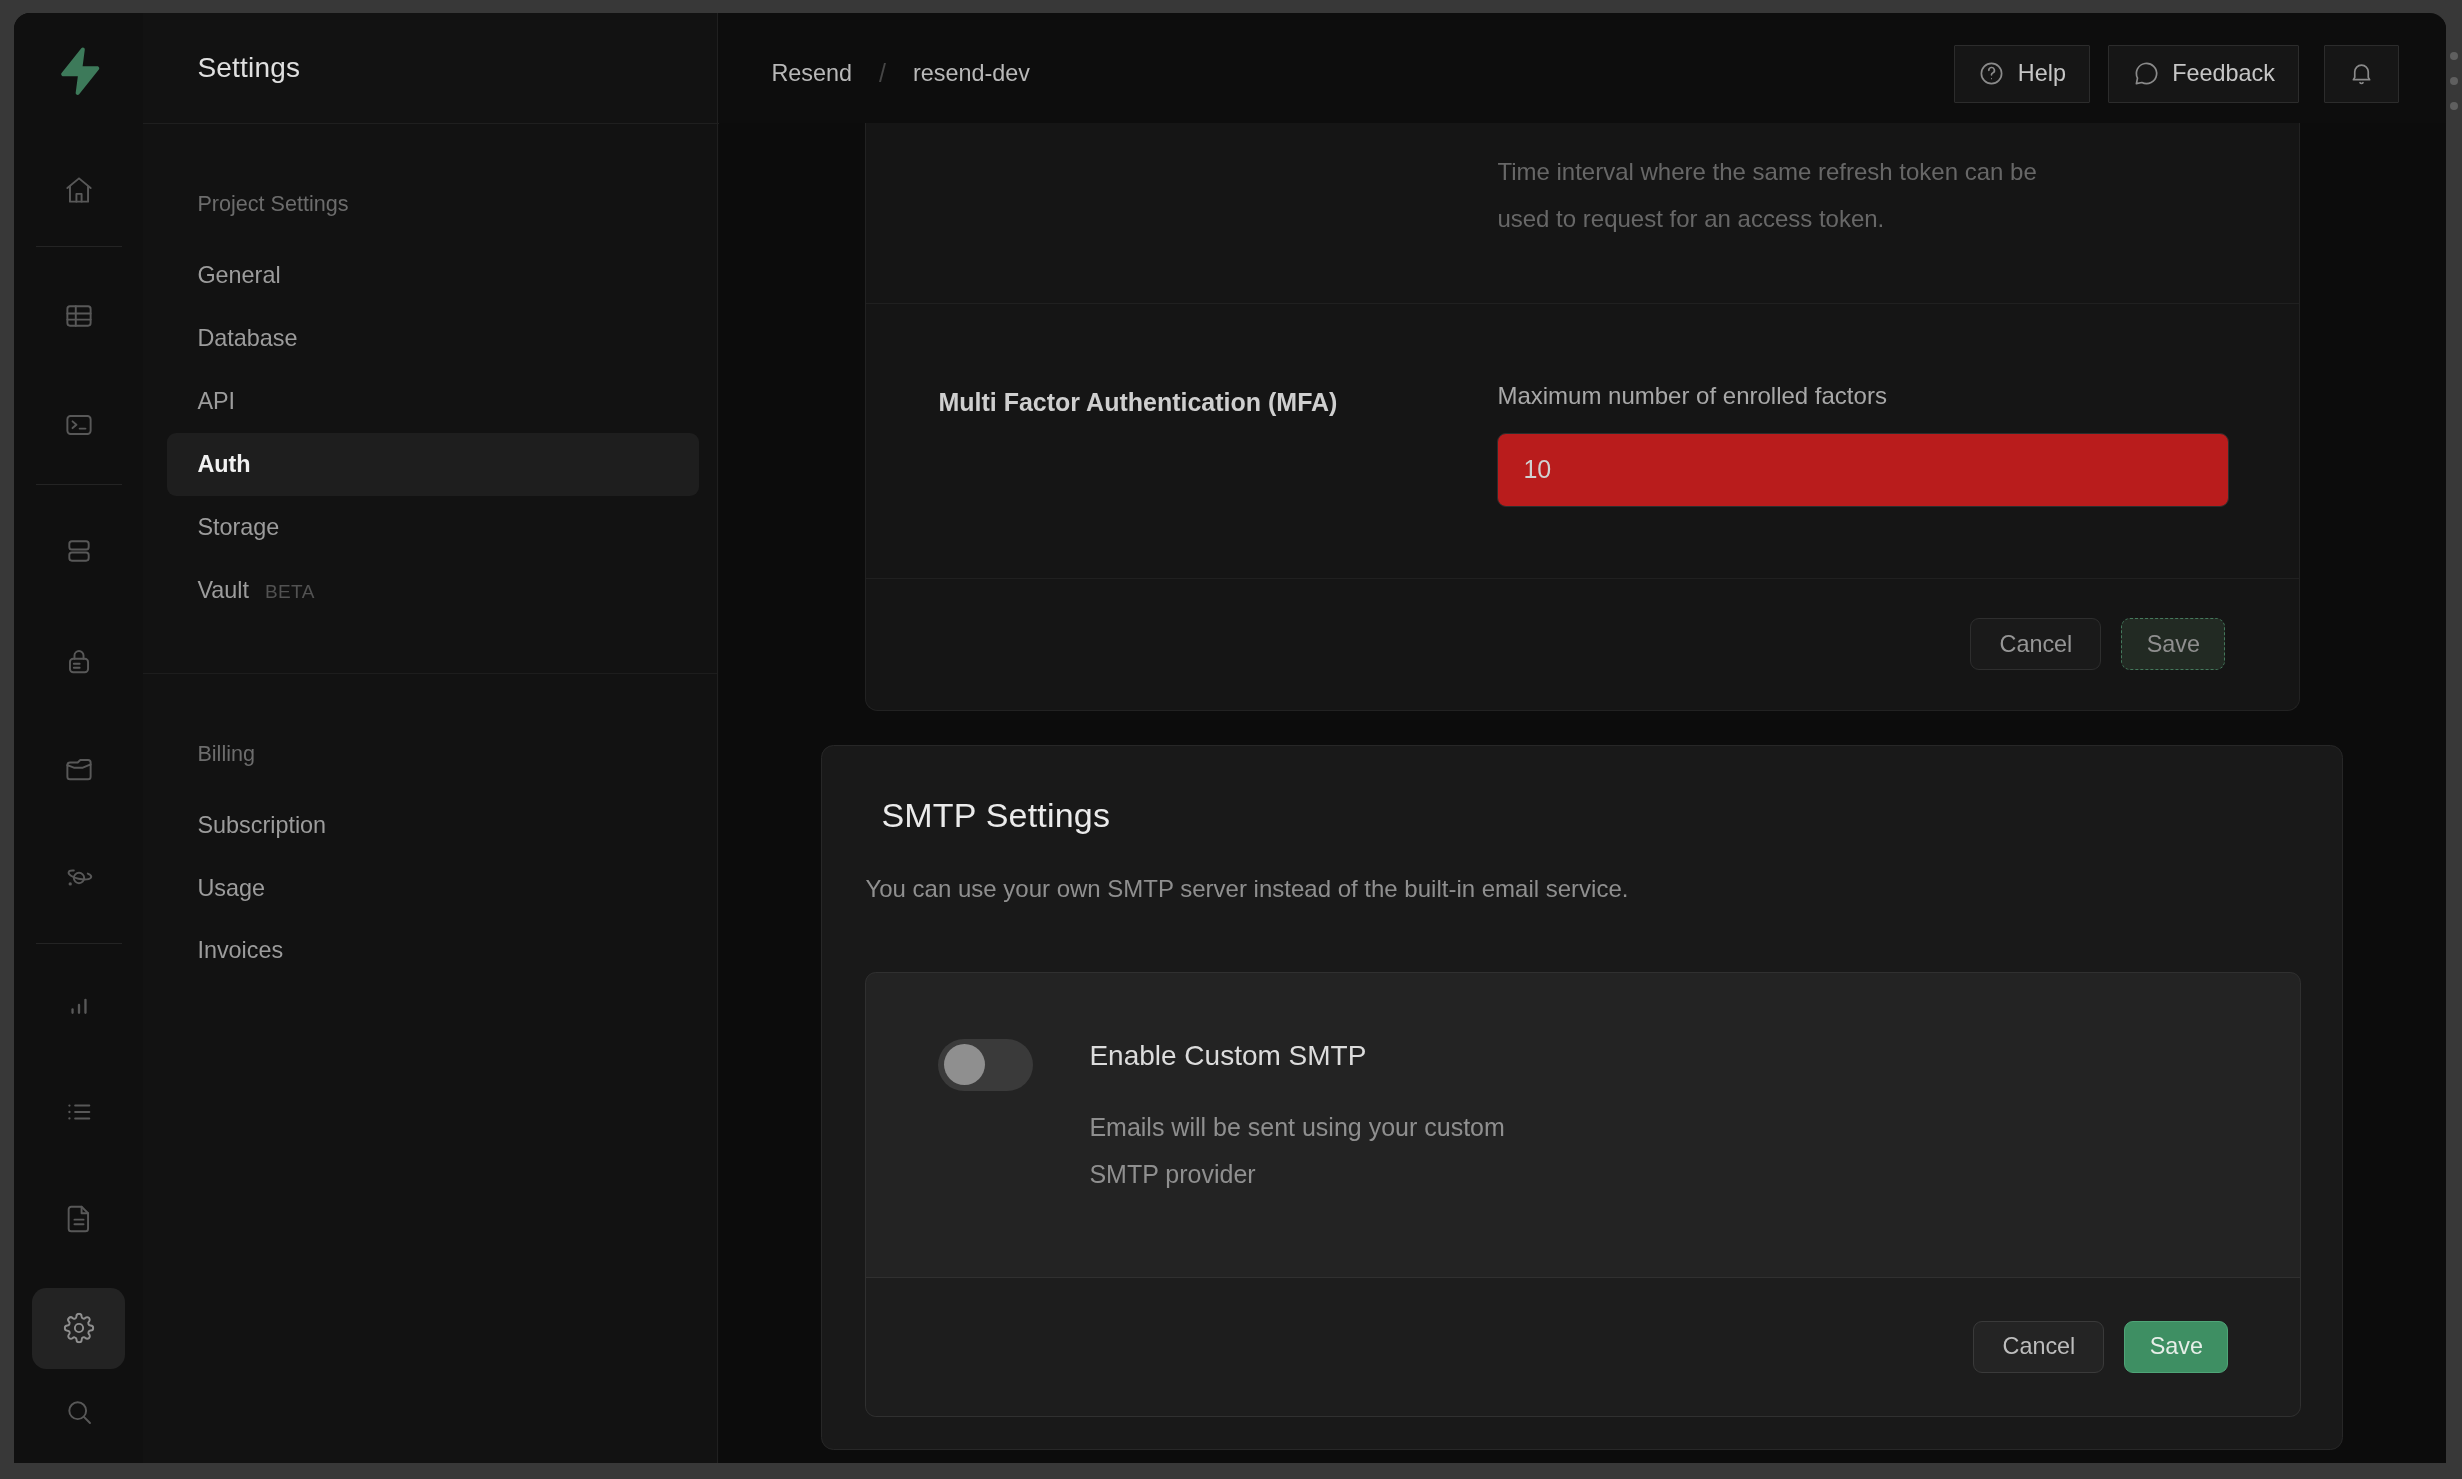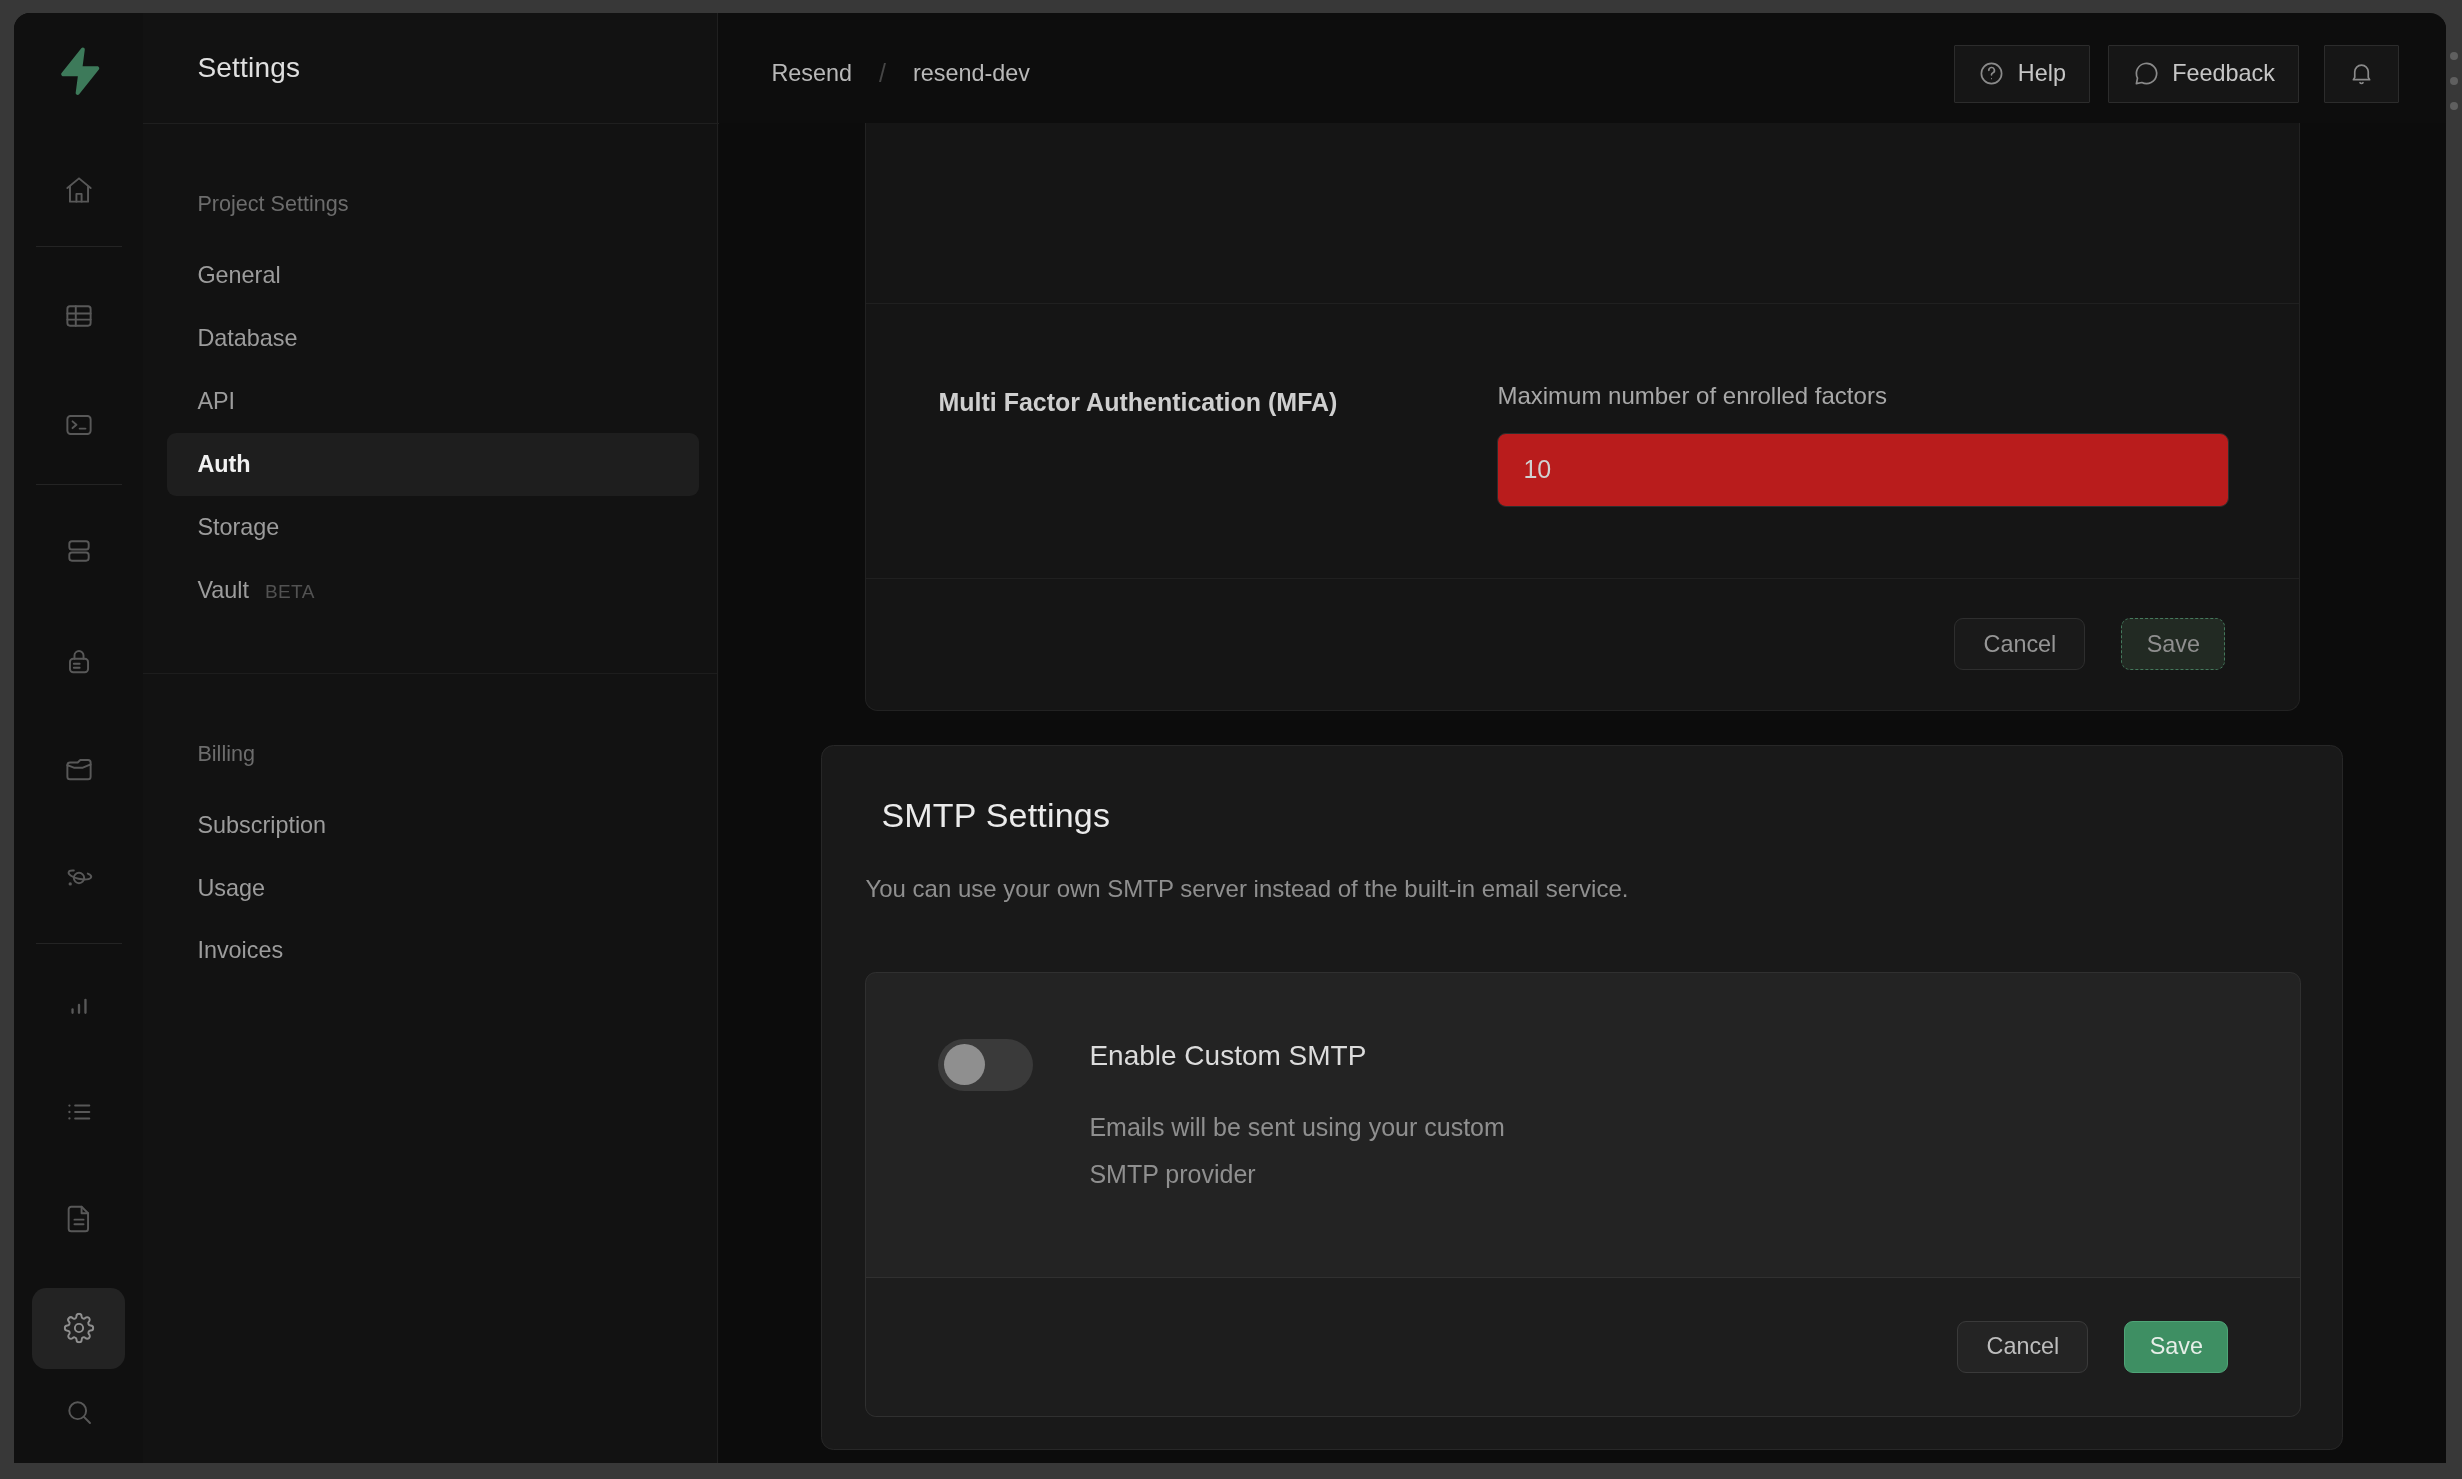--- a/index.html
+++ b/index.html
@@ -43,21 +43,21 @@
 
   
   .auth-card{position:absolute;left:146px;top:0;width:1435px;height:588px;background:#151515;border:0.9px solid #222222;border-top:none;border-radius:0 0 12.6px 12.6px;box-sizing:border-box;}
   .auth-desc{position:absolute;left:631px;top:25px;font-size:24px;line-height:47px;color:#676767;}
   .auth-div{position:absolute;left:0;right:0;top:180px;border-top:0.9px solid #202020;}
   .mfa-label{position:absolute;left:72px;top:279px;transform:translateY(-50%);font-size:25px;color:#cfcfcf;font-weight:bold;}
   .maxf-label{position:absolute;left:631px;top:273px;transform:translateY(-50%);font-size:24px;color:#a8a8a8;}
   .mfa-input{position:absolute;left:631px;top:310px;width:732px;height:74px;background:#b91c1c;border:0.9px solid #2d2d2d;border-radius:9px;color:#d0d0d0;font-size:25px;padding:0 25px;box-sizing:border-box;font-family:"Liberation Sans",sans-serif;outline:none;}
   .auth-footer{position:absolute;left:0;right:0;bottom:0;height:132px;border-top:0.9px solid #202020;display:flex;align-items:center;justify-content:flex-end;gap:20px;padding-right:74px;box-sizing:border-box;}
 
-  .btn{height:52px;border-radius:9px;font-size:23.4px;display:flex;align-items:center;justify-content:center;box-sizing:border-box;cursor:default;margin-left:16px;}
+  .btn{height:52px;border-radius:9px;font-size:23.4px;display:flex;align-items:center;justify-content:center;box-sizing:border-box;cursor:default;}
   .btn-cancel-dim{width:131px;background:#1a1a1a;border:0.9px solid #2e2e2e;color:#969696;}
   .btn-save-dim{width:104px;background:#222a23;border:0.9px dashed #44795c;color:#8f8f8f;}
 
   
   .smtp-card{position:absolute;left:102px;top:622px;width:1522px;height:705px;background:#191919;border:0.9px solid #272727;border-radius:12.6px;box-sizing:border-box;}
   .smtp-title{position:absolute;left:59px;top:50px;font-size:34px;color:#ebebeb;font-weight:500;letter-spacing:0.2px;}
   .smtp-sub{position:absolute;left:43px;top:129px;font-size:24px;color:#8f8f8f;}
   .smtp-panel{position:absolute;left:43px;top:226px;width:1436px;height:445px;background:#232323;border:0.9px solid #303030;border-radius:10.8px;box-sizing:border-box;}
   .toggle{position:absolute;left:72px;top:66px;width:95px;height:52px;border-radius:26px;background:#3a3a3a;}
   .toggle-knob{position:absolute;left:5.4px;top:5.4px;width:41px;height:41px;border-radius:50%;background:#8f8f8f;}
@@ -256,20 +256,24 @@
           <path d="M18 15.5v-5a6 6 0 1 0-12 0v5L4.8 17.5h14.4z"></path>
             <path d="M10.7 20.2a1.6 1.6 0 0 0 2.6 0"></path>
         </svg>
       </div>
     </div>
     <div class="top-divider"></div>
 
     <div class="main">
 
       <section class="auth-card">
+        <div class="auth-desc">
+          <div>Time interval where the same refresh token can be</div>
+          <div>used to request for an access token.</div>
+        </div>
         <div class="auth-div"></div>
 
         <div class="mfa-label">Multi Factor Authentication (MFA)</div>
         <div class="maxf-label">Maximum number of enrolled factors</div>
         <input class="mfa-input" type="text" value="10" style="">
 
         <div class="auth-footer">
           <div class="btn btn-cancel-dim">Cancel</div>
           <div class="btn btn-save-dim">Save</div>
         </div>

